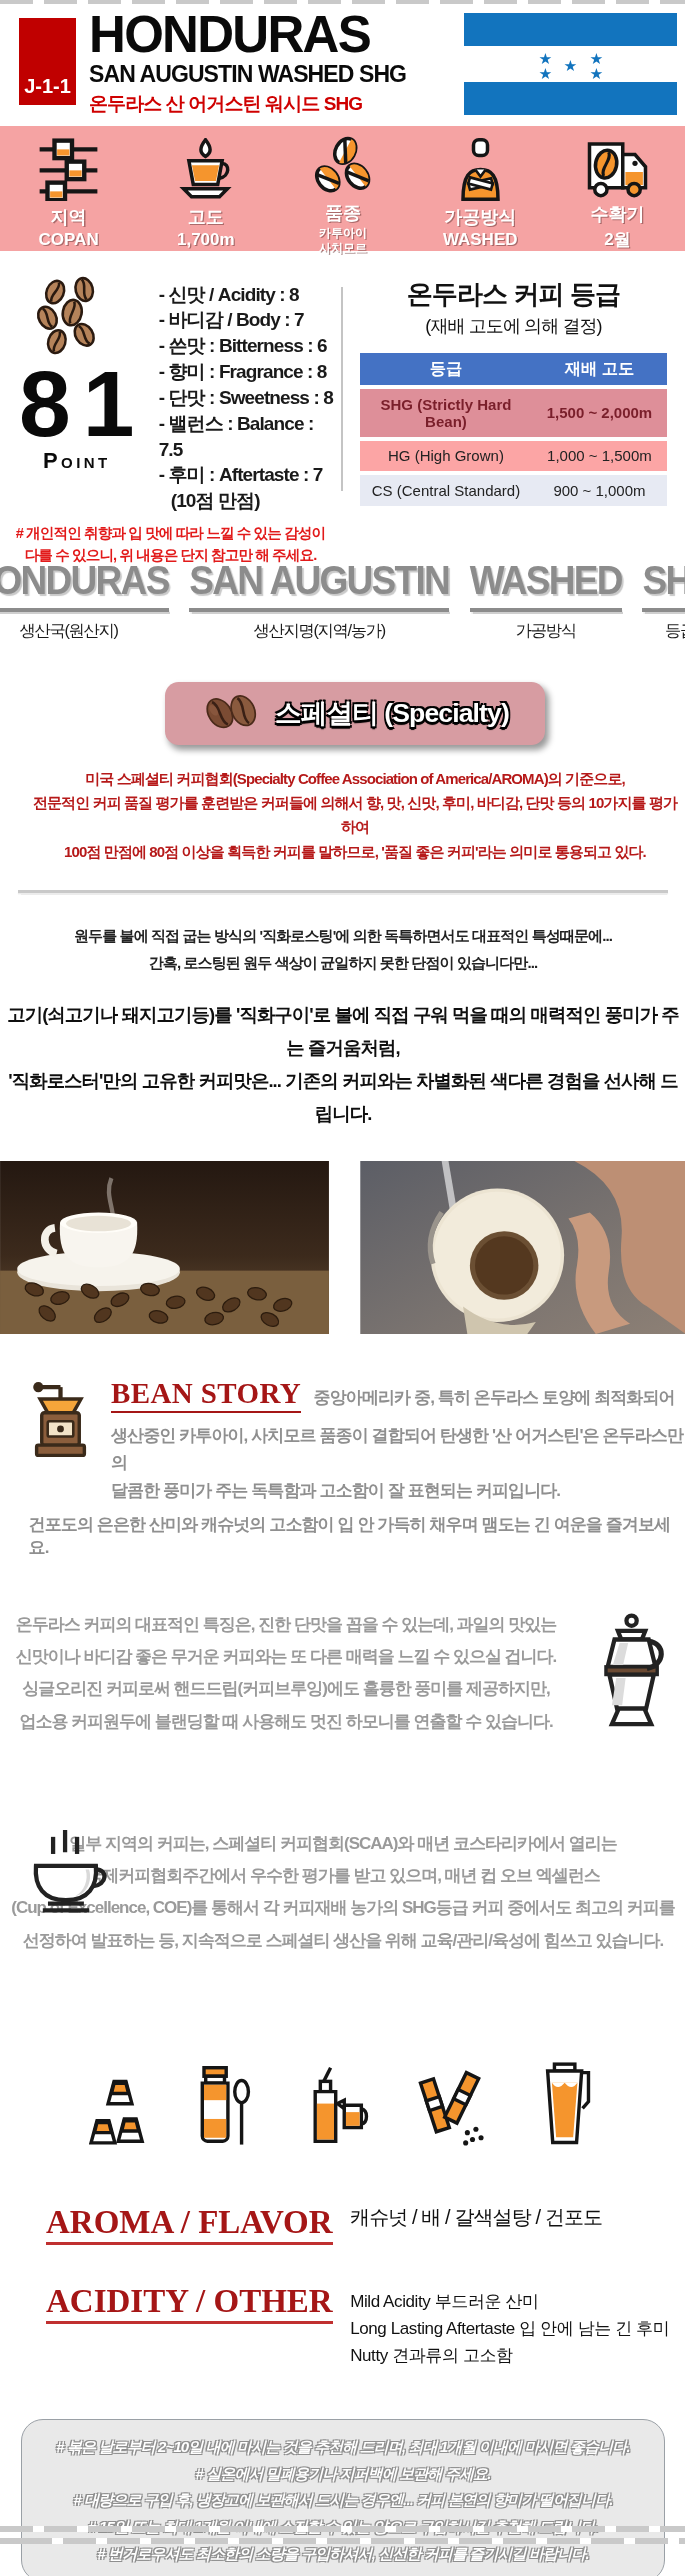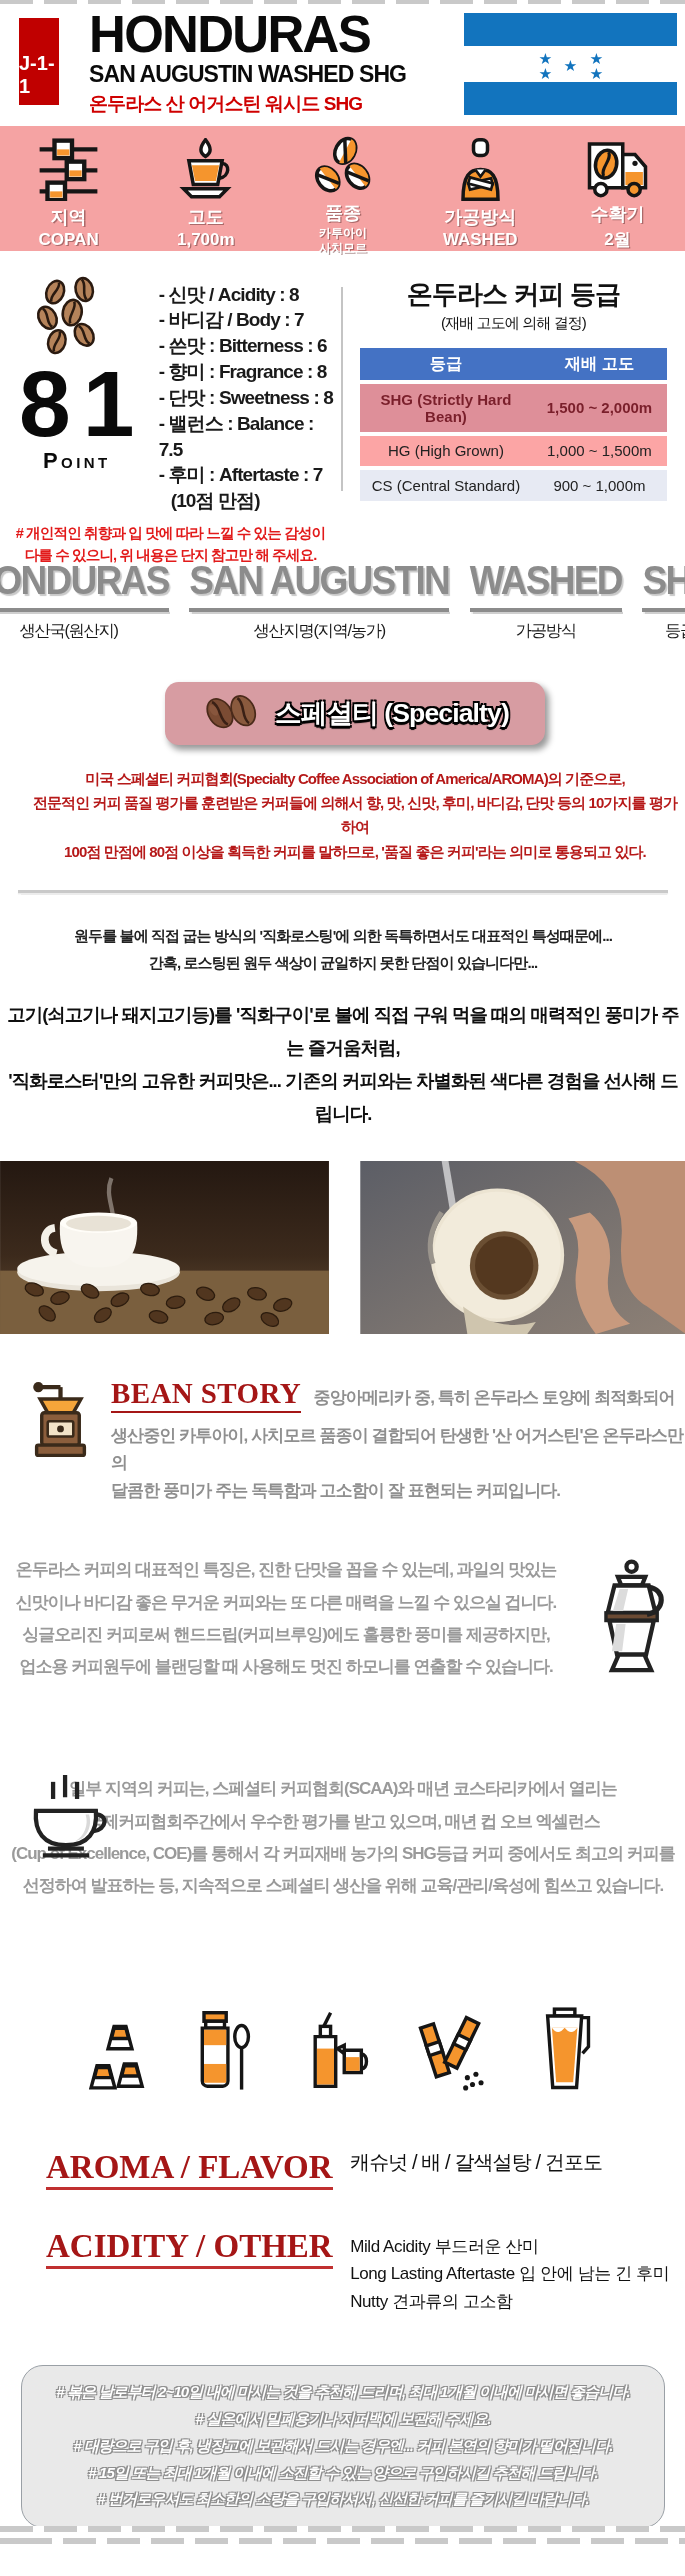--- a/index.html
+++ b/index.html
@@ -9,21 +9,21 @@
 
   
   .dash-row{height:6px;background:repeating-linear-gradient(90deg,#c9c9c9 0 33px,#fff 33px 44px);}
   .dash-top{height:4.3px;margin-bottom:3.4px;}
   .dash-bottom-wrap{position:absolute;left:0;right:0;top:2526px;}
   .dash-bottom-wrap .dash-row{margin-bottom:6px;}
   .dash-row.offset{background-position:19px 0;}
 
   
   .header{position:relative;height:118px;}
-  .badge{position:absolute;left:19px;top:10.3px;width:40px;height:87px;background:#c00000;color:#fff;
+  .badge{position:absolute;left:19px;top:10.3px;width:57px;height:87px;background:#c00000;color:#fff;
          display:flex;align-items:flex-end;justify-content:center;font-size:20px;font-weight:bold;padding-bottom:6.9px;box-sizing:border-box;}
   .titles{position:absolute;left:89px;top:1.7px;}
   .main-title{font-size:51px;font-weight:900;letter-spacing:-1.7px;line-height:1;color:#0a0a0a;}
   .sub-title{font-size:23px;font-weight:bold;letter-spacing:-0.9px;color:#0a0a0a;margin-top:0.9px;}
   .sub-title-kr{font-size:19px;font-weight:bold;color:#cf0000;margin-top:2.6px;letter-spacing:-0.9px;}
   .flag{position:absolute;right:8.6px;top:5.1px;width:213px;height:101px;}
   .flag .band{position:absolute;left:0;right:0;}
   .flag .b1{top:0;height:33px;background:#1274be;}
   .flag .b2{top:33px;height:36px;background:#fff;}
   .flag .b3{top:69px;height:33px;background:#1274be;}
@@ -43,21 +43,21 @@
   .score-row{display:flex;}
   .score-num-col{width:154px;display:flex;flex-direction:column;align-items:center;}
   .big-points{font-size:93px;font-weight:900;letter-spacing:12px;line-height:.95;margin-left:12px;color:#0a0a0a;}
   .points-label{font-variant:small-caps;font-weight:bold;font-size:22px;letter-spacing:3.4px;color:#0a0a0a;}
   .ratings{margin-left:5.1px;font-size:19px;font-weight:bold;color:#1a1a1a;line-height:1.36;letter-spacing:-0.9px;padding-top:6.9px;}
   .scale-note{margin-left:12px;}
   .score-disclaimer{color:#e21a1a;font-weight:bold;font-size:14.6px;text-align:center;margin-top:8.6px;line-height:1.5;letter-spacing:-0.9px;}
   .v-divider{position:absolute;left:341px;top:36px;height:204px;width:1.7px;background:#c4c4c4;}
   .score-right{flex:1;text-align:center;padding-top:26px;}
   .table-title{font-size:26px;font-weight:bold;letter-spacing:-0.9px;}
-  .table-sub{font-size:15px;margin-top:2.6px;letter-spacing:-0.9px;}
+  .table-sub{font-size:18px;margin-top:2.6px;letter-spacing:-0.9px;}
   table.grade{width:307px;margin:10.3px auto 0;border-collapse:separate;border-spacing:0 4.3px;}
   table.grade th{background:#4472c4;color:#fff;font-size:16.3px;font-weight:bold;padding:5.1px 1.7px;}
   table.grade td{font-size:15px;padding:6.9px 1.7px;}
   table.grade .c1{width:56%;}
   tr.hl td{background:#de8f99;color:#7a1f2b;font-weight:bold;}
   tr.r2 td{background:#fca5a5;color:#222;}
   tr.r3 td{background:#e7eaf3;color:#222;}
 
   
   .origin{padding-top:36px;height:127px;box-sizing:border-box;display:flex;justify-content:center;gap:20.6px;}
@@ -444,20 +444,21 @@
         <circle cx="46" cy="55" r="4" fill="#3a2a1a"></circle>
         <rect x="18" y="74" width="56" height="12" rx="2" fill="#8b5e3c" stroke="#3a2a1a" stroke-width="4"></rect>
       </svg>
     </div>
     <div class="bs-head">
       <span class="bs-title">BEAN STORY</span>
       <span class="bs-intro">중앙아메리카 중, 특히 온두라스 토양에 최적화되어</span>
     </div>
     <div class="bs-body prelines">생산중인 카투아이, 사치모르 품종이 결합되어 탄생한 '산 어거스틴'은 온두라스만의
 달콤한 풍미가 주는 독특함과 고소함이 잘 표현되는 커피입니다.</div>
+    <div class="bs-tasting">건포도의 은은한 산미와 캐슈넛의 고소함이 입 안 가득히 채우며 맴도는 긴 여운을 즐겨보세요.</div>
   </div>
 
   <div class="feature">
     <div class="feature-text prelines">온두라스 커피의 대표적인 특징은, 진한 단맛을 꼽을 수 있는데, 과일의 맛있는
 신맛이나 바디감 좋은 무거운 커피와는 또 다른 매력을 느낄 수 있으실 겁니다.
 싱글오리진 커피로써 핸드드립(커피브루잉)에도 훌륭한 풍미를 제공하지만,
 업소용 커피원두에 블랜딩할 때 사용해도 멋진 하모니를 연출할 수 있습니다.</div>
     <div class="moka">
       <svg width="82" height="137" viewBox="0 0 96 160">
         <circle cx="44" cy="10" r="6" fill="#fff" stroke="#222" stroke-width="5"></circle>

